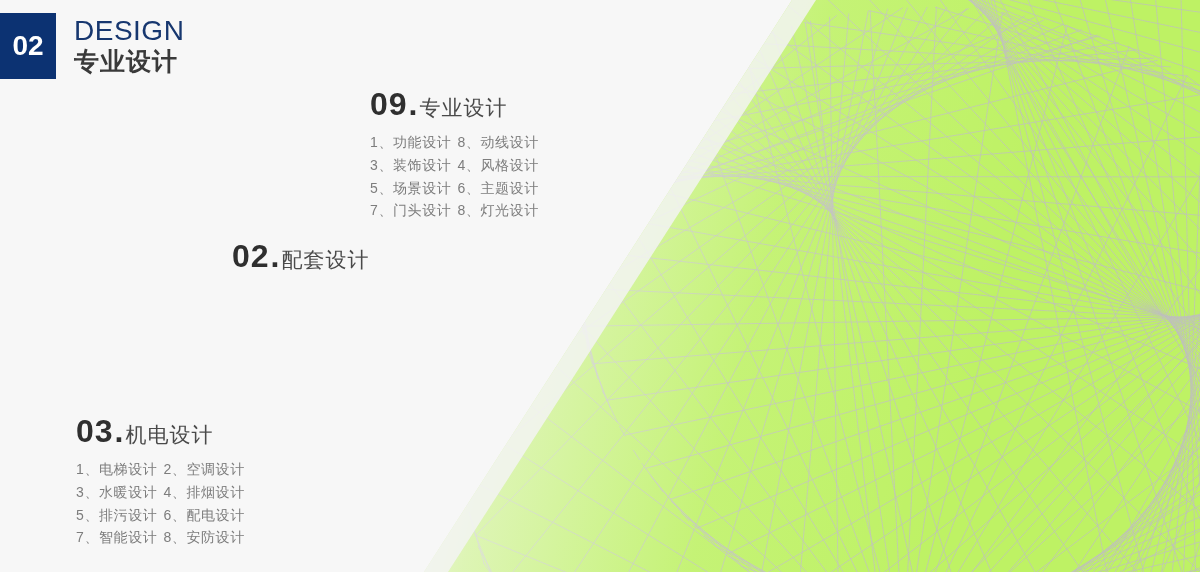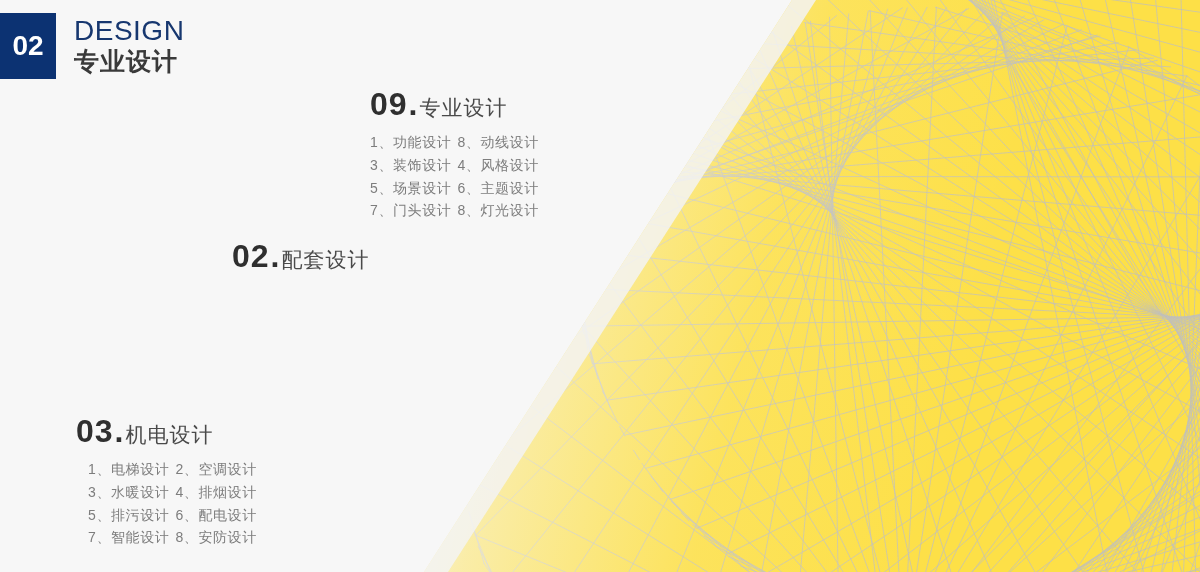--- a/index.html
+++ b/index.html
@@ -13,21 +13,21 @@
     background: #f7f7f7;
     font-family: "Liberation Sans", "DejaVu Sans", sans-serif;
     position: relative;
   }
 
   #slide {
     position: absolute;
     inset: 0;
     width: 1200px;
     height: 572px;
-    background: #fde047;
+    background: #bef264;
     overflow: hidden;
   }
 
   
   #bg-art {
     position: absolute;
     inset: 0;
     width: 1200px;
     height: 572px;
     z-index: 0;
@@ -148,21 +148,21 @@
   .list-item {
     font-size: 14px;
     color: #7d7d7d;
     letter-spacing: 0.6px;
     white-space: nowrap;
     line-height: 1.2;
   }
   
   #block-1 .block-list { margin-left: 0px; }
   #block-2 .block-list { margin-left: 0px; }
-  #block-3 .block-list { margin-left: 12px; }
+  #block-3 .block-list { margin-left: 0px; }
 </style>
 </head>
 <body>
 
 <div id="slide">
 
   <svg id="bg-art" viewBox="0 0 1200 572" preserveAspectRatio="none" aria-hidden="true">
     <g id="art-lines" stroke="#bfbfbf" stroke-width="0.75" fill="none" opacity="0.95">
         <line x1="973.0" y1="-190.6" x2="973.0" y2="-190.6"></line>
         <line x1="989.1" y1="-191.3" x2="1012.9" y2="-191.2"></line>

